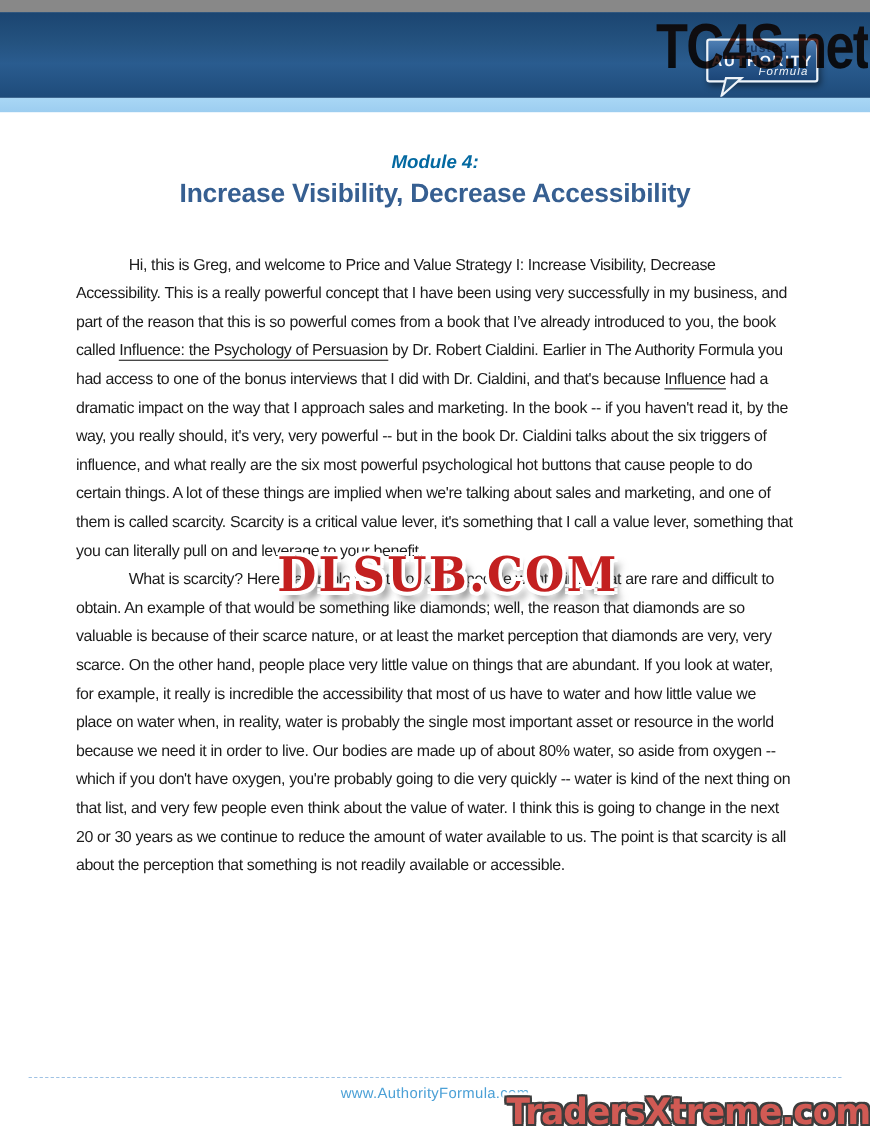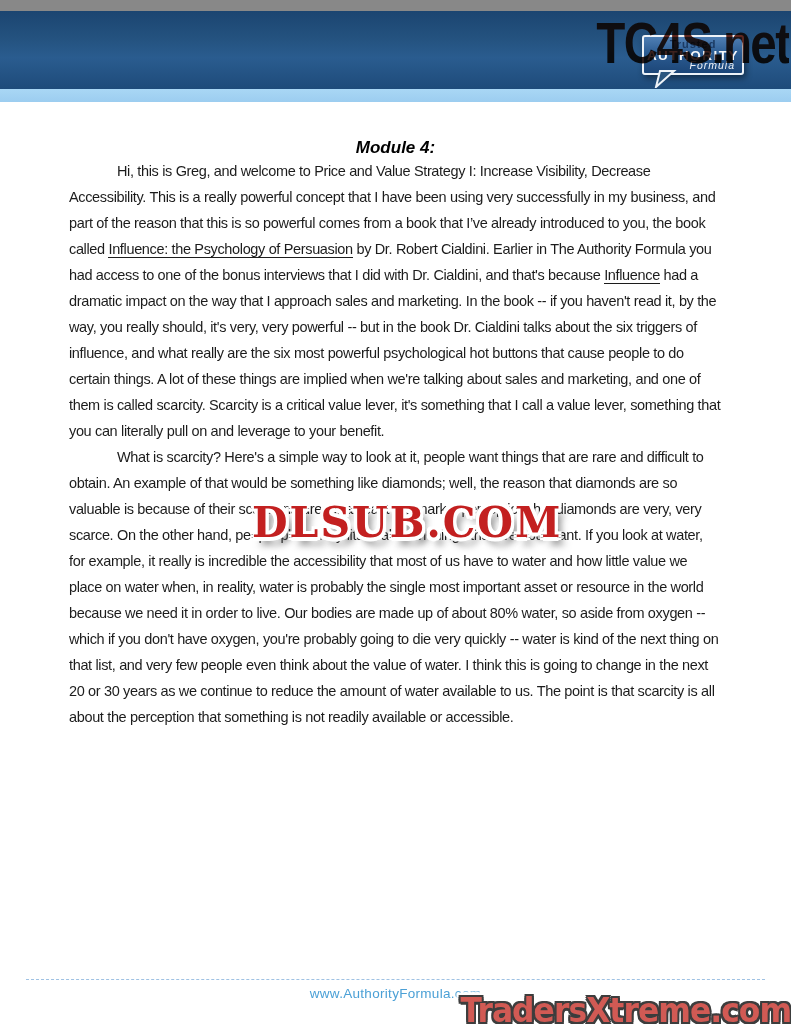--- a/index.html
+++ b/index.html
@@ -49,21 +49,21 @@
     transform:scaleX(.82); transform-origin:right top;
     background:linear-gradient(180deg,#52110c 0%,#6b1a10 30%,#27100b 70%,#0c0605 100%);
     -webkit-background-clip:text; background-clip:text; color:transparent;
     mix-blend-mode:multiply; opacity:.93;
   }
 
   
   .content { position:absolute; top:91px; left:69px; width:653px; }
   .module-label {
     margin-top:36px; text-align:center;
-    font-size:17px; font-weight:bold; font-style:italic; color:#000000;
+    font-size:17px; font-weight:bold; font-style:italic; color:#0369a1;
   }
   .doc-title {
     margin-top:5px; margin-bottom:37px; text-align:center;
     font-size:24px; font-weight:bold; color:#365f91; letter-spacing:-.2px;
   }
   .para {
     font-size:14.5px; line-height:26px; color:#1c1c1c;
     letter-spacing:-.35px; text-indent:48px; text-align:left;
   }
   .para .u { border-bottom:1px solid #1c1c1c; }
@@ -119,20 +119,21 @@
     <div class="logo-formula">Formula</div>
     <svg class="logo-tail" width="26" height="18" viewBox="0 0 26 18">
       <polygon points="2,17 6,1 20,1" fill="#2a567f" stroke="#eef3f8" stroke-width="2"></polygon>
     </svg>
   </div>
 
   <div class="wm-top">TC4S.net</div>
 
   <div class="content">
     <div class="module-label">Module 4:</div>
+    <div class="doc-title">Increase Visibility, Decrease Accessibility</div>
     <div>
         <p class="para"><span>Hi, this is Greg, and welcome to Price and Value Strategy I: Increase Visibility, Decrease Accessibility. This is a really powerful concept that I have been using very successfully in my business, and part of the reason that this is so powerful comes from a book that I’ve already introduced to you, the book called </span><span class="u">Influence: the Psychology of Persuasion</span><span> by Dr. Robert Cialdini. Earlier in The Authority Formula you had access to one of the bonus interviews that I did with Dr. Cialdini, and that's because </span><span class="u">Influence</span><span> had a dramatic impact on the way that I approach sales and marketing. In the book -- if you haven't read it, by the way, you really should, it's very, very powerful -- but in the book Dr. Cialdini talks about the six triggers of influence, and what really are the six most powerful psychological hot buttons that cause people to do certain things. A lot of these things are implied when we're talking about sales and marketing, and one of them is called scarcity. Scarcity is a critical value lever, it's something that I call a value lever, something that you can literally pull on and leverage to your benefit.</span></p>
         <p class="para"><span>What is scarcity? Here's a simple way to look at it, people want things that are rare and difficult to obtain. An example of that would be something like diamonds; well, the reason that diamonds are so valuable is because of their scarce nature, or at least the market perception that diamonds are very, very scarce. On the other hand, people place very little value on things that are abundant. If you look at water, for example, it really is incredible the accessibility that most of us have to water and how little value we place on water when, in reality, water is probably the single most important asset or resource in the world because we need it in order to live. Our bodies are made up of about 80% water, so aside from oxygen -- which if you don't have oxygen, you're probably going to die very quickly -- water is kind of the next thing on that list, and very few people even think about the value of water. I think this is going to change in the next 20 or 30 years as we continue to reduce the amount of water available to us. The point is that scarcity is all about the perception that something is not readily available or accessible.</span></p>
       </div>
   </div>
 
   <div class="wm-mid">DLSUB.COM</div>
 
   <div class="footer">
     <div class="footer-rule"></div>

